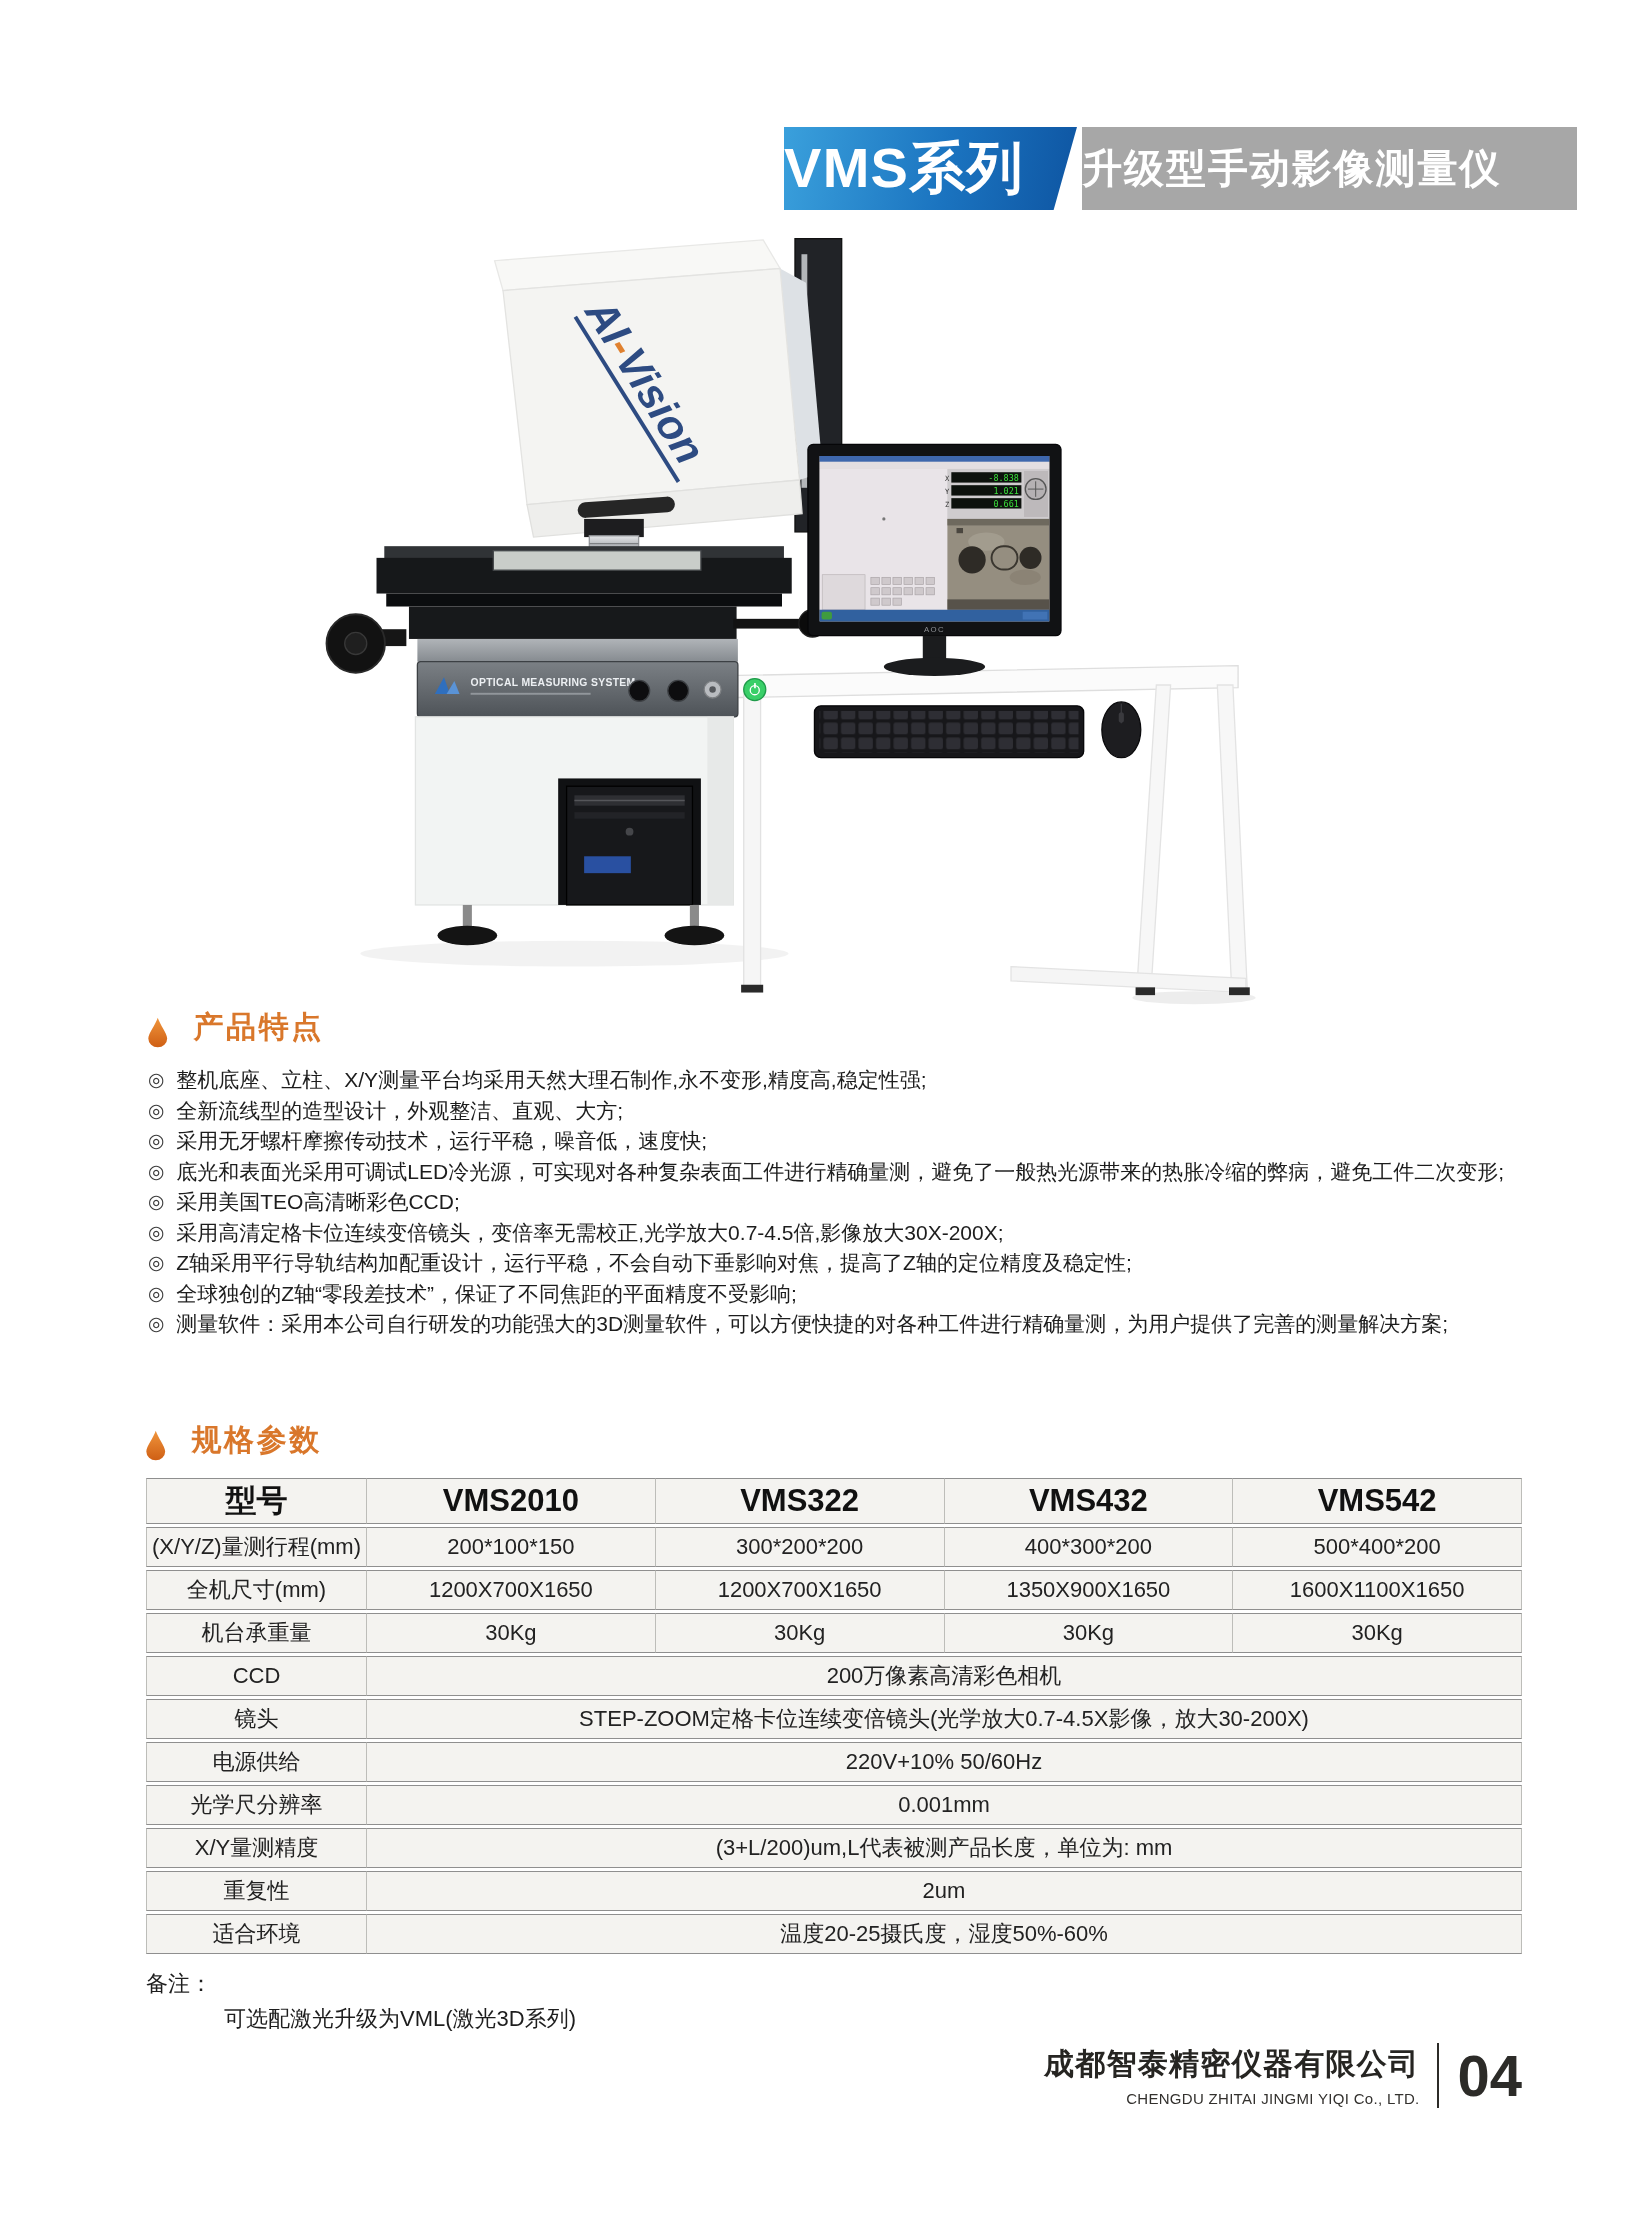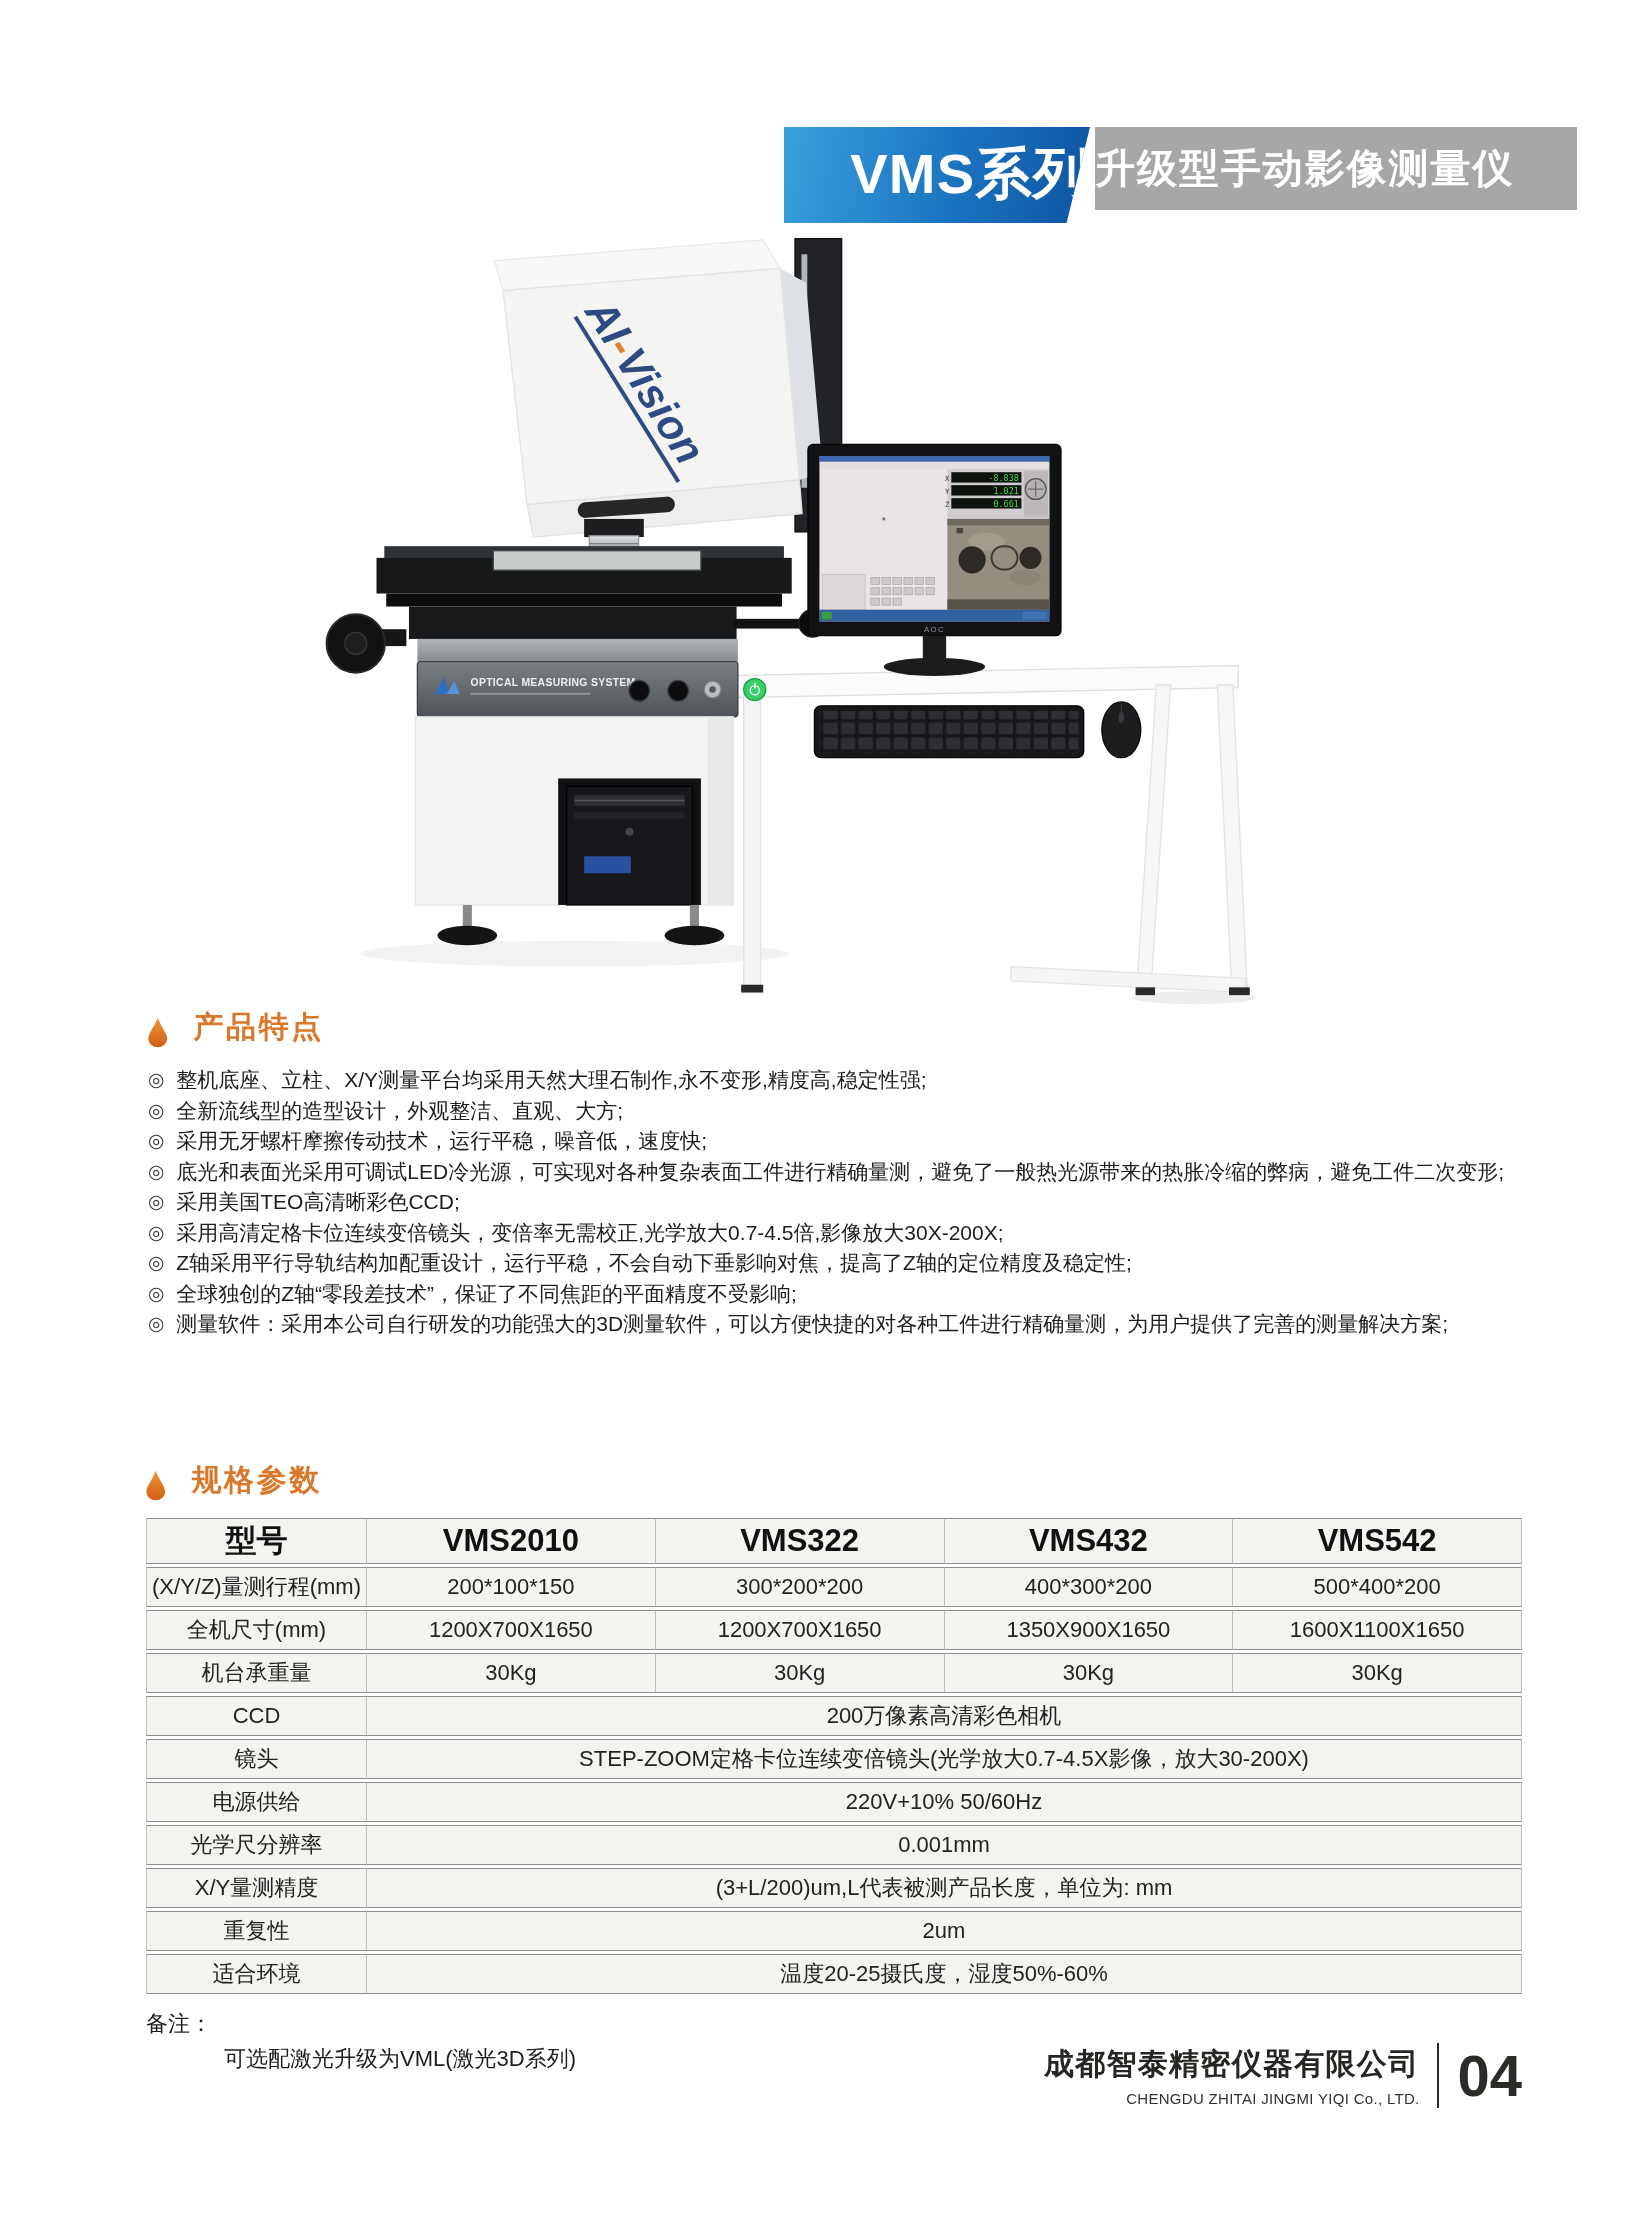--- a/index.html
+++ b/index.html
@@ -1,44 +1,44 @@
 <!DOCTYPE html>
 <html style="font-size:10.4px"><head>
 <meta charset="utf-8">
 <style>
   html,body{margin:0;padding:0;}
   .page{position:relative;width:1646px;height:2227px;background:#ffffff;overflow:hidden;
         font-family:"Liberation Sans","DejaVu Sans",sans-serif;color:#1d1d1d;}
 
   
   .header-band{position:absolute;top:127px;left:784px;right:69px;height:83px;display:flex;}
-  .series-badge{width:293px;height:96px;display:flex;align-items:center;justify-content:flex-end;
+  .series-badge{width:293px;height:83px;display:flex;align-items:center;justify-content:flex-start;
         background:linear-gradient(100deg,#3aa0dc 0%,#1b74c0 55%,#0e55a2 100%);
-        clip-path:polygon(0 0,100% 0,calc(100% - 23.4px) 100%,0 100%);padding-left:13px;}
+        clip-path:polygon(0 0,100% 0,calc(100% - 23.4px) 100%,0 100%);}
   .series-badge span{color:#fff;font-size:56px;font-weight:bold;letter-spacing:1.3px;}
   .subtitle-badge{flex:1;height:83px;margin-left:5.2px;background:#a7a7a7;display:flex;align-items:center;}
   .subtitle-badge span{color:#fff;font-size:40px;font-weight:bold;letter-spacing:1.9px;}
 
   
   .photo{position:absolute;top:214px;left:279px;width:1006px;height:798px;}
 
   
   .sec-title{display:flex;align-items:flex-end;gap:26px;}
   .sec-title h2{margin:0;font-size:30px;font-weight:bold;letter-spacing:2.6px;color:#d9772b;}
   .drop{width:19.5px;height:31px;flex:0 0 auto;}
 
   
   .features{position:absolute;top:1007px;left:148px;width:1389px;}
   .features ul{list-style:none;margin:17px 0 0 0;padding:0;}
   .features li{display:flex;align-items:flex-start;gap:11.7px;line-height:30.5px;white-space:nowrap;}
   .features .b{font-size:19px;color:#3a3a3a;line-height:30.5px;}
   .features .t{font-size:21px;color:#1d1d1d;letter-spacing:0;}
 
   
-  .specs{position:absolute;top:1460px;left:146px;width:1376px;}
+  .specs{position:absolute;top:1420px;left:146px;width:1376px;}
   table.spec{width:100%;margin-top:14.3px;border-collapse:separate;border-spacing:0 3.9px;table-layout:fixed;}
   table.spec th,table.spec td{background:#f4f3f0;text-align:center;vertical-align:middle;
         border-top:0.6px solid #8f8f8f;border-bottom:0.6px solid #8f8f8f;border-right:0.6px solid #bdbdb9;}
   table.spec th:first-child,table.spec td:first-child{border-left:0.6px solid #bdbdb9;}
   table.spec th{height:40px;font-size:31px;font-weight:bold;color:#111;}
   table.spec td{height:36px;font-size:22px;color:#222;}
   table.spec col.c0{width:221px;}
   .notes{margin-top:9px;font-size:22px;line-height:35px;color:#1d1d1d;}
   .notes .row{display:flex;}
   .notes .lbl{flex:0 0 auto;}

